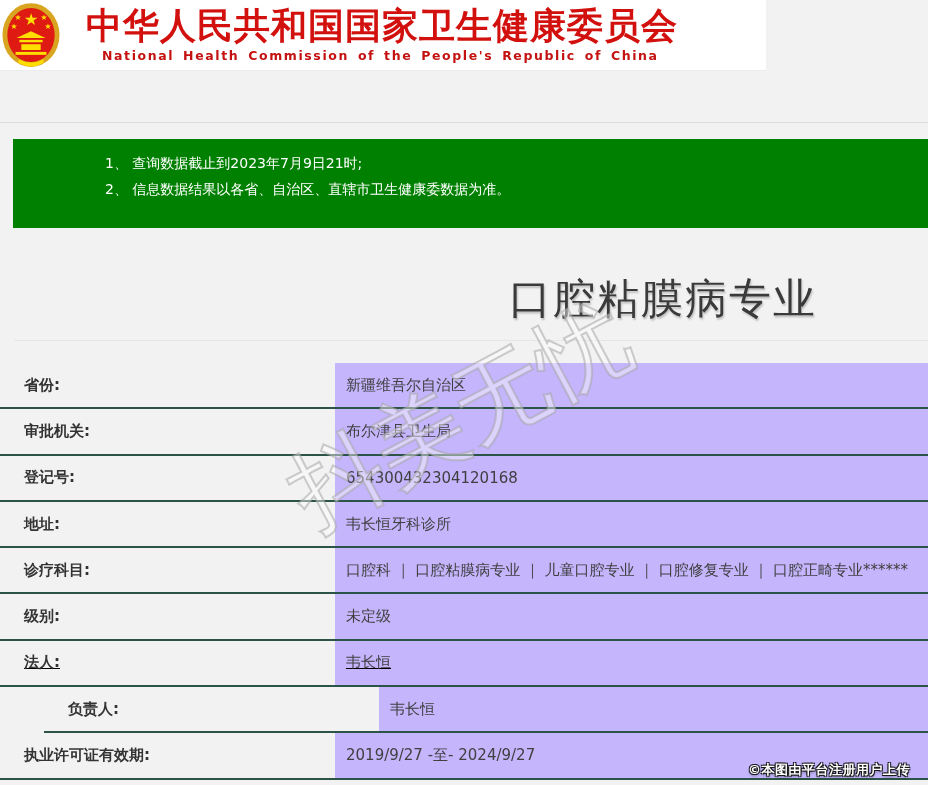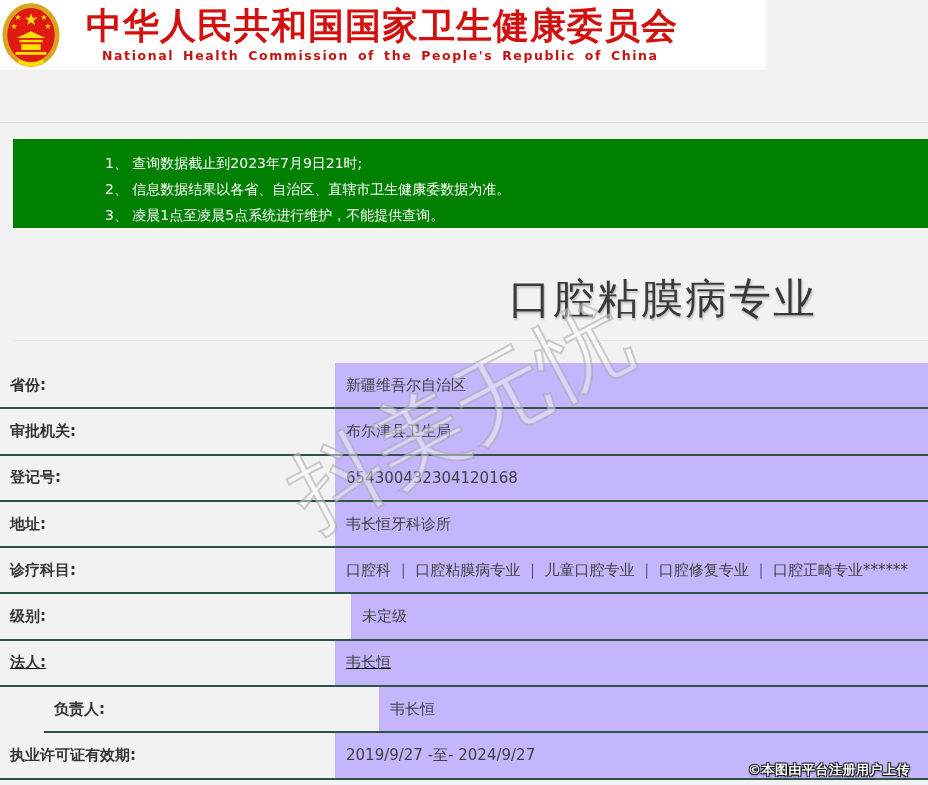--- a/index.html
+++ b/index.html
@@ -36,21 +36,21 @@
   
   .clinic-title{
     position:absolute;top:271px;left:398px;width:530px;text-align:center;
     font-size:42px;color:#3a3a3a;letter-spacing:2px;white-space:nowrap;
     text-shadow:1px 2px 2px rgba(0,0,0,0.22);
   }
   
   .info-table{position:absolute;top:363px;left:0;width:928px;}
   .row{display:flex;height:44.3px;border-bottom:2px solid #2c5347;}
   .cell-label{
-    width:335px;box-sizing:border-box;padding-left:10px;
+    width:335px;box-sizing:border-box;padding-left:24px;
     display:flex;align-items:center;
     font-size:15px;font-weight:bold;color:#333333;
   }
   .cell-value{
     flex:1;background:#c4b5fd;display:flex;align-items:center;
     padding-left:11px;font-size:15px;color:#404040;white-space:nowrap;overflow:hidden;
   }
   
   .watermark{
     position:absolute;left:275px;top:361px;width:390px;height:100px;
@@ -90,21 +90,20 @@
     <div class="title-cn">中华人民共和国国家卫生健康委员会</div>
     <div class="title-en">National Health Commission of the People's Republic of China</div>
   </div>
 </div>
 
 <div class="hr1"></div>
 
 <div class="notice" id="notice-box" style="background: rgb(0, 128, 0);">
   <div class="notice-line">1、 查询数据截止到2023年7月9日21时;</div>
   <div class="notice-line">2、 信息数据结果以各省、自治区、直辖市卫生健康委数据为准。</div>
-  <div class="notice-line">3、 凌晨1点至凌晨5点系统进行维护，不能提供查询。</div>
 </div>
 
 <div class="clinic-title">口腔粘膜病专业</div>
 
 <div class="hr2"></div>
 
 <div class="info-table">
   <div class="row" style="border-bottom-color: rgb(44, 83, 71);">
     <div class="cell-label">省份:</div>
     <div class="cell-value">新疆维吾尔自治区</div>
@@ -118,21 +117,21 @@
     <div class="cell-value">654300432304120168</div>
   </div>
   <div class="row" style="border-bottom-color: rgb(44, 83, 71);">
     <div class="cell-label">地址:</div>
     <div class="cell-value">韦长恒牙科诊所</div>
   </div>
   <div class="row" style="border-bottom-color: rgb(44, 83, 71);">
     <div class="cell-label">诊疗科目:</div>
     <div class="cell-value">口腔科 ｜ 口腔粘膜病专业 ｜ 儿童口腔专业 ｜ 口腔修复专业 ｜ 口腔正畸专业******</div>
   </div>
-  <div class="row" style="border-bottom-color: rgb(44, 83, 71); gap: 16px;">
+  <div class="row" style="border-bottom-color: rgb(44, 83, 71);">
     <div class="cell-label">级别:</div>
     <div class="cell-value">未定级</div>
   </div>
   <div class="row" style="border-bottom-color: rgb(44, 83, 71); text-decoration: underline;">
     <div class="cell-label">法人:</div>
     <div class="cell-value">韦长恒</div>
   </div>
   <div class="row" style="border-bottom-color: rgb(44, 83, 71); margin-left: 44px;">
     <div class="cell-label">负责人:</div>
     <div class="cell-value">韦长恒</div>

